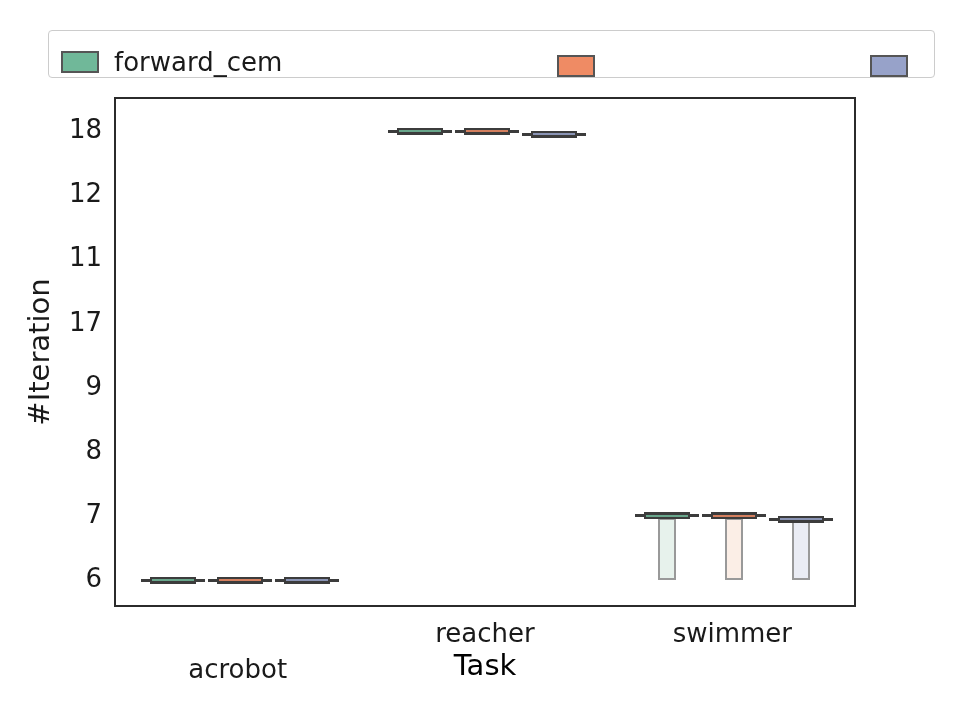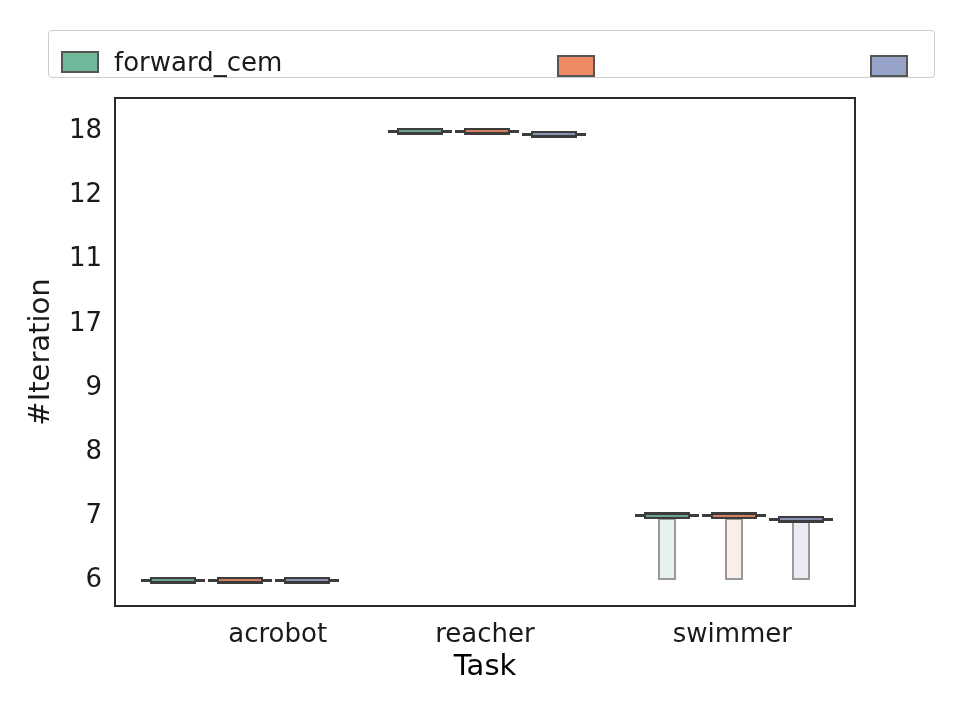--- a/index.html
+++ b/index.html
@@ -147,16 +147,16 @@
   <div class="x-axis-label">Task</div>
 
 <div class="ytick-label" style="top: 578.132px;">6</div>
     <div class="ytick-label" style="top: 513.981px;">7</div>
     <div class="ytick-label" style="top: 449.83px;">8</div>
     <div class="ytick-label" style="top: 385.679px;">9</div>
     <div class="ytick-label" style="top: 321.528px;">17</div>
     <div class="ytick-label" style="top: 257.377px;">11</div>
     <div class="ytick-label" style="top: 193.226px; text-align: right;">12</div>
     <div class="ytick-label" style="top: 129.075px;">18</div>
-    <div class="xtick-label" style="left: 237.667px; top: 620px; margin-left: 40px;">acrobot</div>
+    <div class="xtick-label" style="left: 237.667px; top: 656px;">acrobot</div>
     <div class="xtick-label" style="left: 485px; top: 620px;">reacher</div>
     <div class="xtick-label" style="left: 732.333px; top: 620px;">swimmer</div>
   </div>
 
 </body></html>

